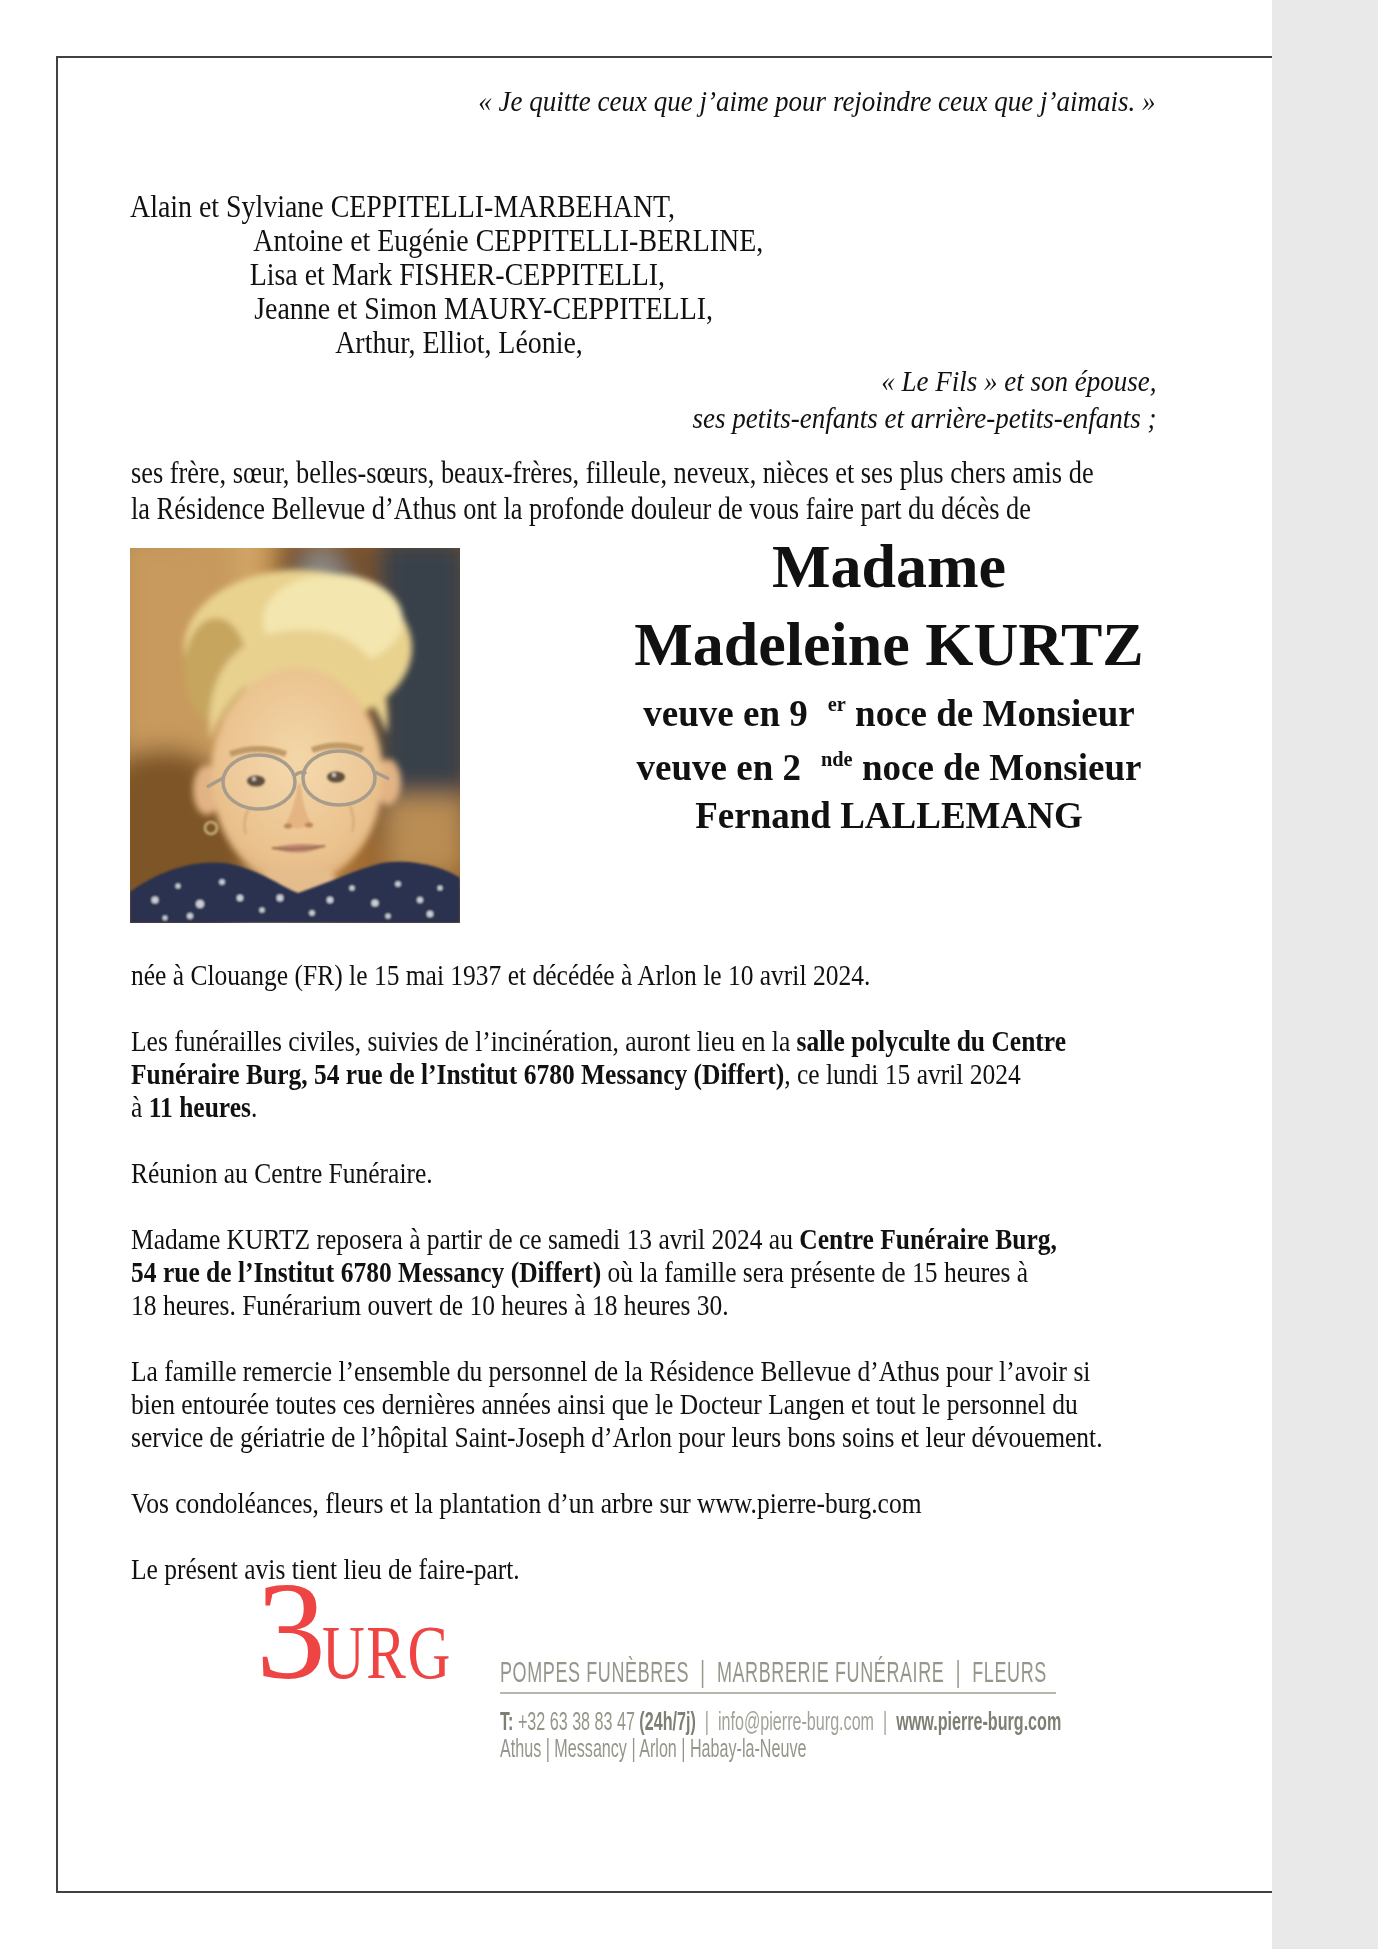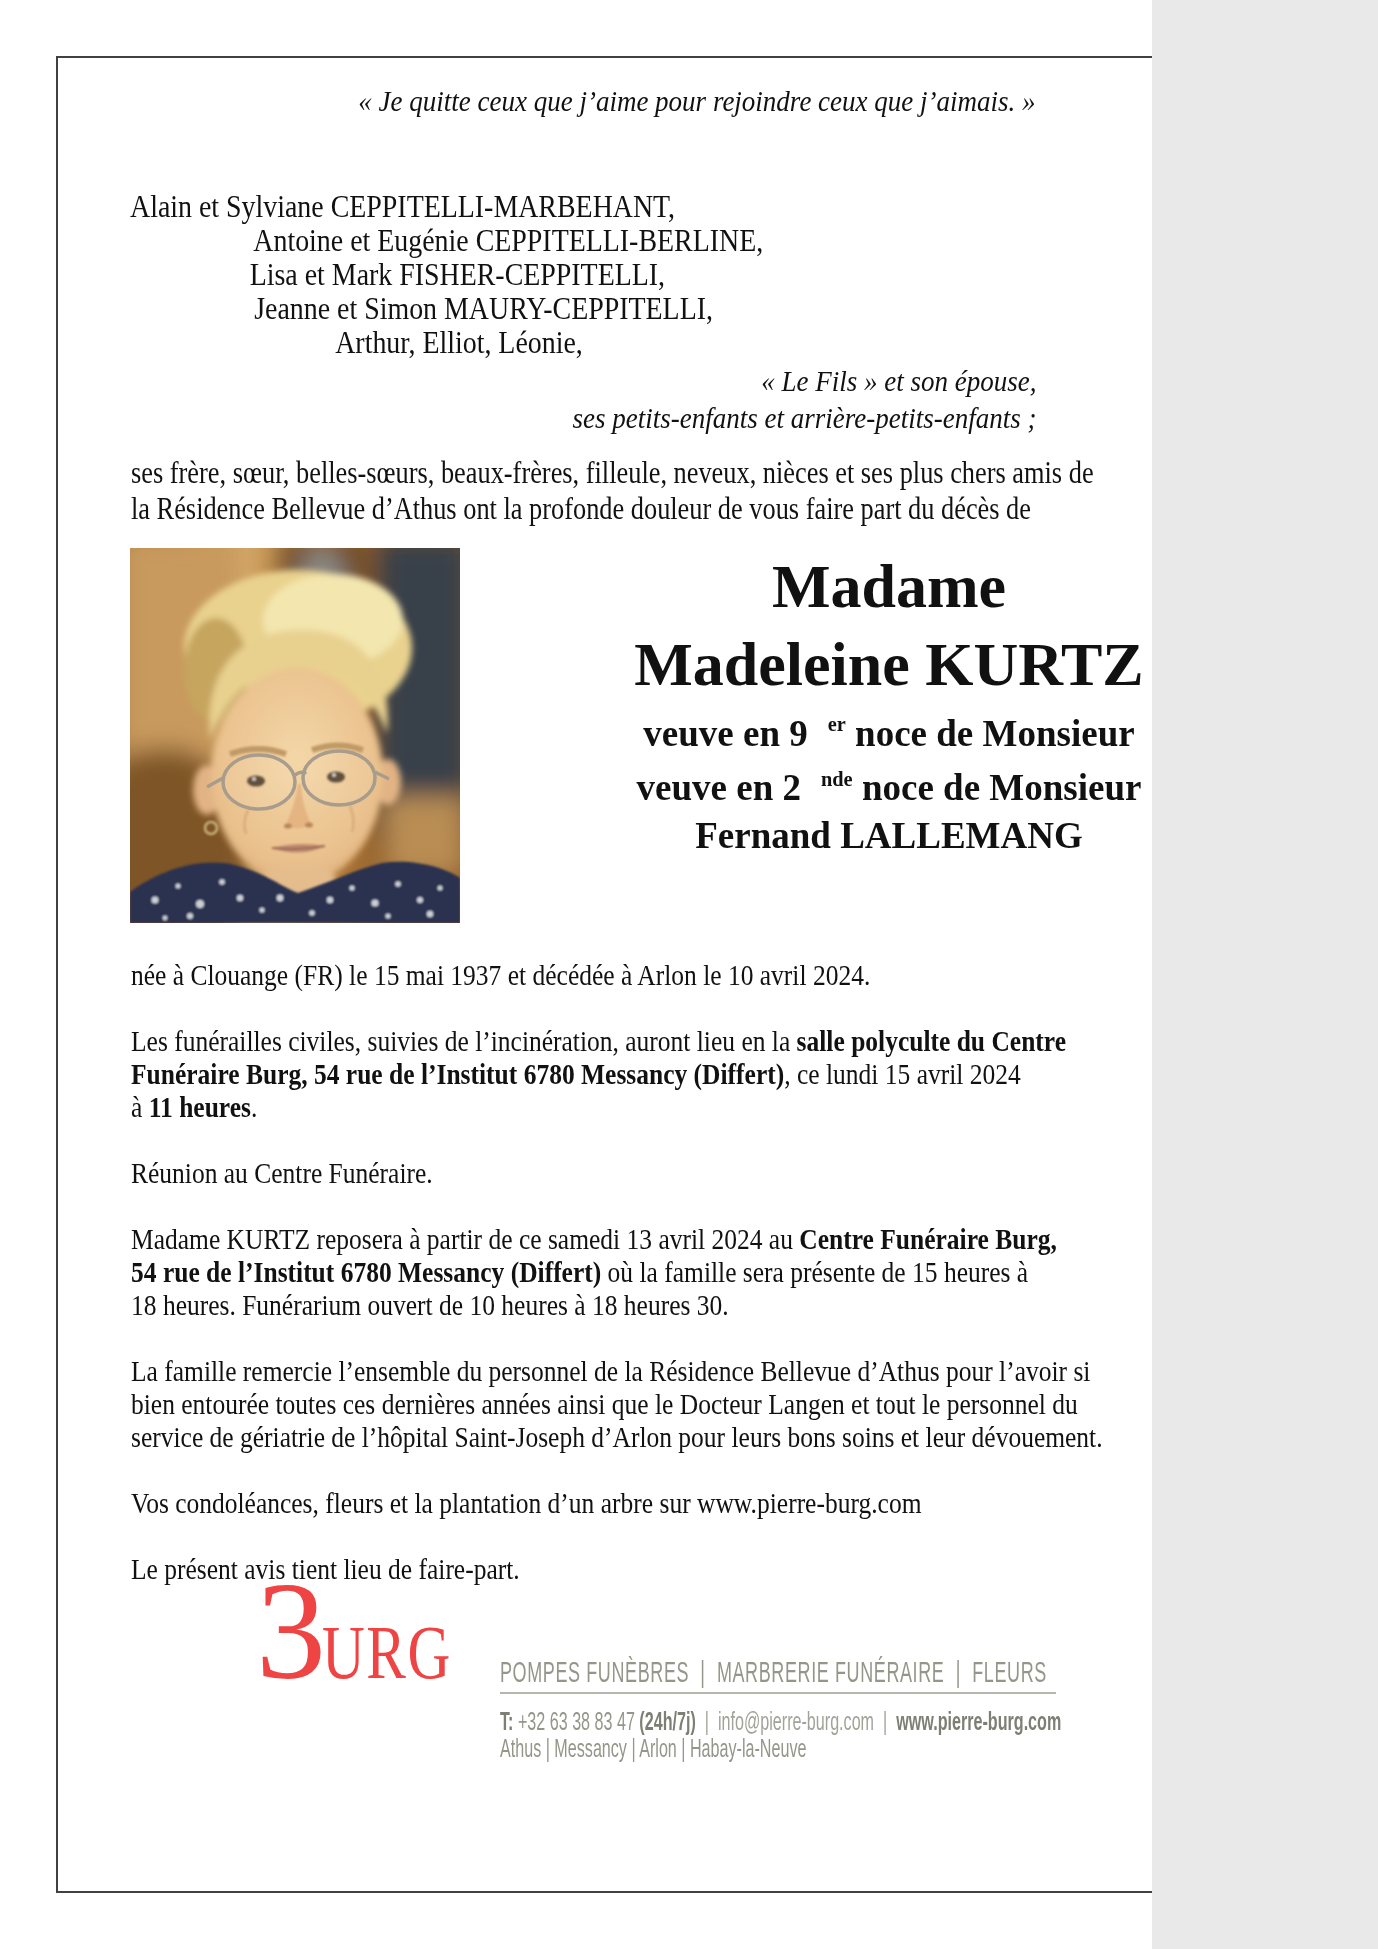--- a/index.html
+++ b/index.html
@@ -1,35 +1,35 @@
 <!DOCTYPE html>
 <html><head>
 <meta charset="utf-8">
 <style>
   html,body{margin:0;padding:0;background:#e9e9e9;}
-  .page{position:relative;width:1152px;height:1949px;background:#ffffff;
+  .page{position:relative;width:1272px;height:1949px;background:#ffffff;
         font-family:"Liberation Serif","DejaVu Serif",serif;color:#111;overflow:hidden;}
   .frame{position:absolute;left:56px;top:56px;width:1262px;height:1833px;
          border:2px solid #414141;}
   .quote{position:absolute;top:84px;right:116px;font-style:italic;font-size:30px;
          white-space:nowrap;transform:scaleX(.9);transform-origin:100% 0;}
   .names{position:absolute;left:130px;top:190px;font-size:31px;line-height:34px;
          transform:scaleX(.9);transform-origin:0 0;white-space:nowrap;width:900px;}
   .names .n1{margin-left:137px;}
   .names .n2{margin-left:133px;}
   .names .n3{margin-left:138px;}
   .names .n4{margin-left:228px;}
   .fils{position:absolute;top:362px;right:116px;font-style:italic;font-size:30px;
         line-height:37px;text-align:right;white-space:nowrap;
         transform:scaleX(.9);transform-origin:100% 0;}
   .intro{position:absolute;left:131px;top:455px;font-size:31px;line-height:36px;
          width:1400px;white-space:pre-line;transform:scaleX(.85);transform-origin:0 0;}
   .photo{position:absolute;left:130px;top:548px;width:330px;height:375px;}
   .photo svg{display:block;width:330px;height:375px;}
-  .title-block{position:absolute;left:500px;top:547px;width:778px;text-align:center;}
+  .title-block{position:absolute;left:500px;top:527px;width:778px;text-align:center;}
   .t-big{font-weight:bold;font-size:62px;line-height:78px;white-space:nowrap;}
   .t-med{font-weight:bold;font-size:37px;line-height:47px;white-space:nowrap;}
   .t-med sup{font-size:.55em;position:relative;top:-.08em;vertical-align:super;margin-left:20px;}
   .body-stack{position:absolute;left:131px;top:958px;width:1480px;font-size:30px;
               line-height:33px;transform:scaleX(.85);transform-origin:0 0;}
   .body-stack p{margin:0 0 33px 0;white-space:pre-line;}
   .body-stack b{font-weight:bold;}
   .logo{position:absolute;left:256px;top:1561px;font-size:140px;line-height:140px;
         color:#ef4444;white-space:nowrap;}
   .logo .rest{font-size:76px;display:inline-block;transform:scaleX(.78);

